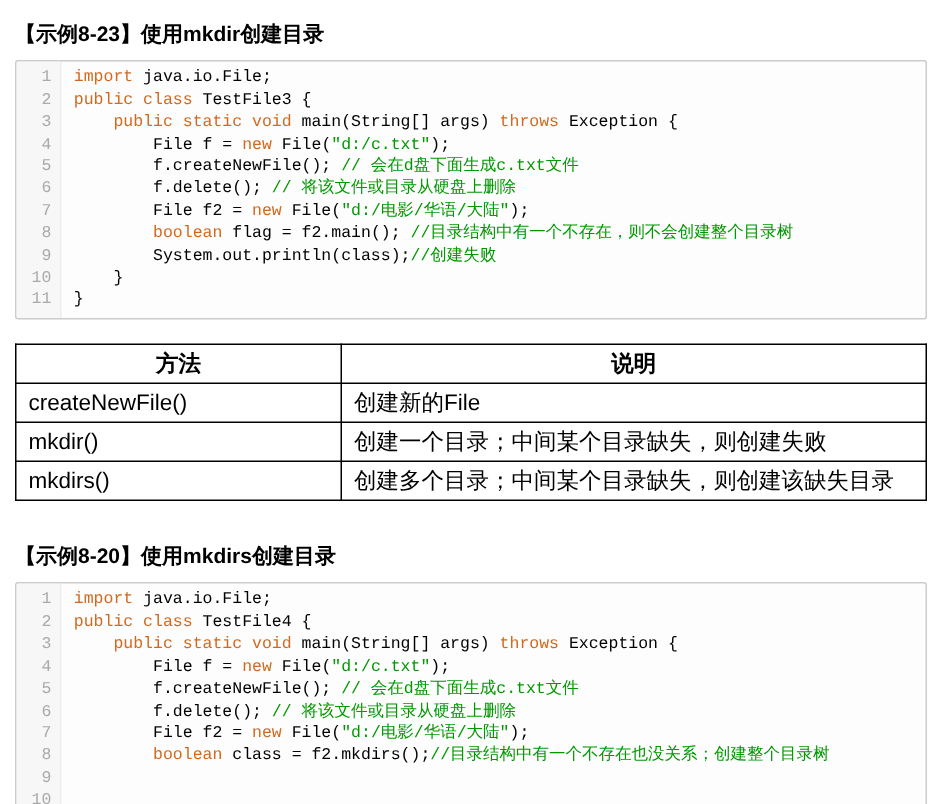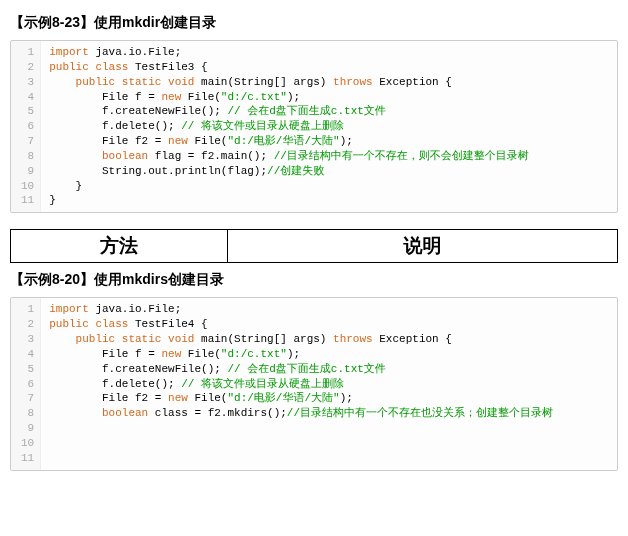--- a/index.html
+++ b/index.html
@@ -41,22 +41,22 @@
     white-space: pre;
     flex: 1;
   }
   .str { color: #009900; }
   .cmt { color: #009900; }
   .warm { color: #d2691e; font-weight: normal; }
 
   table.methods {
     border-collapse: collapse;
     width: 100%;
-    margin: 8px 0 8px 0;
-    font-size: 19px;
+    margin: 8px 0 28px 0;
+    font-size: 15px;
   }
   table.methods th, table.methods td {
     border: 1px solid #000;
     padding: 3px 8px;
     text-align: left;
   }
   table.methods th {
     text-align: center;
     font-weight: bold;
     background: #fff;
@@ -87,33 +87,45 @@
 10
 11</div>
   <div class="code"><span class="warm">import</span><span> java.io.File;</span>
 <span class="warm">public class</span><span> TestFile3 {</span>
     <span class="warm">public static void</span><span> main(String[] args) </span><span class="warm">throws</span><span> Exception {</span>
         <span>File f = </span><span class="warm">new</span><span> File(</span><span class="str">"d:/c.txt"</span><span>);</span>
         <span>f.createNewFile(); </span><span class="cmt">// 会在d盘下面生成c.txt文件</span>
         <span>f.delete(); </span><span class="cmt">// 将该文件或目录从硬盘上删除</span>
         <span>File f2 = </span><span class="warm">new</span><span> File(</span><span class="str">"d:/电影/华语/大陆"</span><span>);</span>
         <span class="warm">boolean</span><span> flag = f2.main(); </span><span class="cmt">//目录结构中有一个不存在，则不会创建整个目录树</span>
-        <span>String.out.println(flag);</span><span class="cmt">//创建失败</span>
+        <span>System.out.println(class);</span><span class="cmt">//创建失败</span>
     <span>}</span>
 <span>}</span></div>
 </div>
 
 <table class="methods">
   <thead>
     <tr>
       <th class="col-method">方法</th>
       <th>说明</th>
     </tr>
   </thead>
   <tbody>
+    <tr>
+      <td>createNewFile()</td>
+      <td>创建新的File</td>
+    </tr>
+    <tr>
+      <td>mkdir()</td>
+      <td>创建一个目录；中间某个目录缺失，则创建失败</td>
+    </tr>
+    <tr>
+      <td>mkdirs()</td>
+      <td>创建多个目录；中间某个目录缺失，则创建该缺失目录</td>
+    </tr>
   </tbody>
 </table>
 
 <div class="section-title">【示例8-20】使用mkdirs创建目录</div>
 
 <div class="code-block">
   <div class="gutter" id="gutter-824">1
 2
 3
 4

